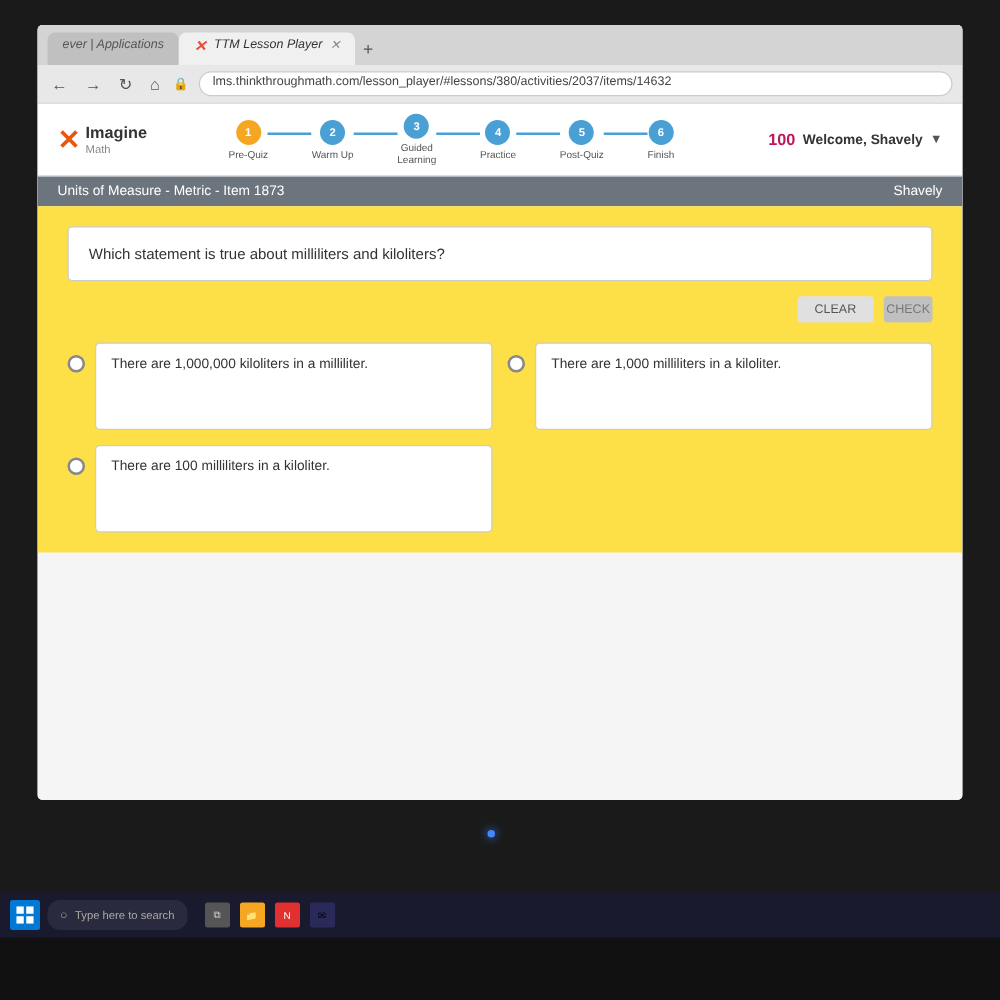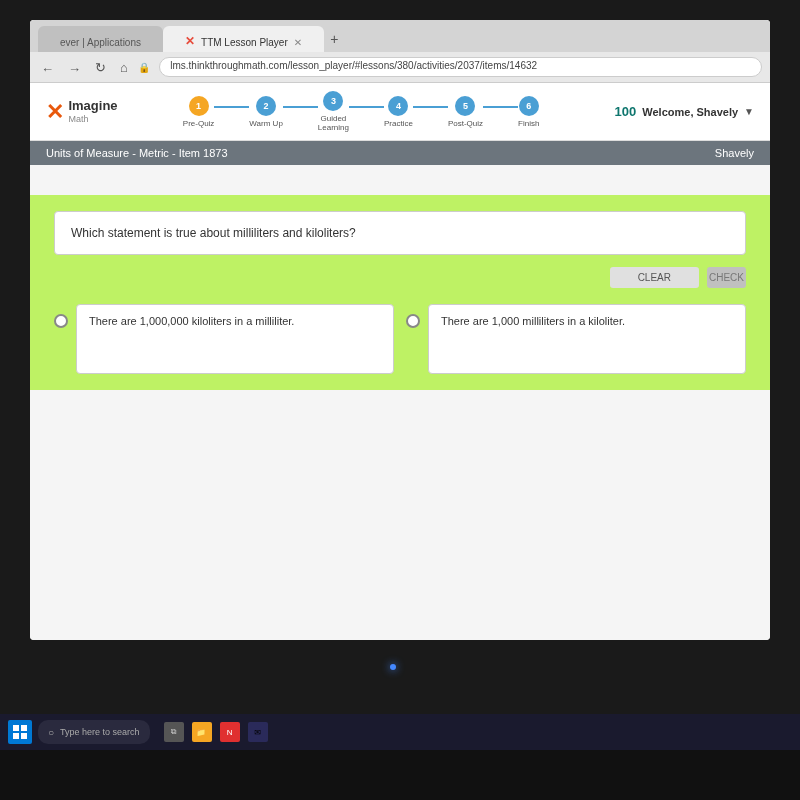--- a/index.html
+++ b/index.html
@@ -32,26 +32,27 @@
     .tab-bar {
       display: flex;
       align-items: center;
       padding: 6px 8px 0;
       background: #d4d4d4;
       height: 32px;
     }
 
     .tab {
       display: flex;
-      align-items: flex-end;
-      padding: 4px 22px;
+      align-items: flex-start;
+      padding: 4px 12px;
       border-radius: 6px 6px 0 0;
       font-size: 11px;
       height: 26px;
       gap: 6px;
+      font-style: italic;
     }
 
     .tab.inactive {
       background: #c0c0c0;
       color: #555;
     }
 
     .tab.active {
       background: #f0f0f0;
       color: #333;
@@ -200,40 +201,39 @@
     .welcome-area {
       font-size: 11px;
       color: #333;
       white-space: nowrap;
       font-weight: bold;
     }
 
     .score-area {
       font-size: 13px;
       font-weight: bold;
-      color: #0f766e;
+      color: #be185d;
       margin-left: 10px;
     }
 
     
     .sub-header {
       background: #6c757d;
       color: white;
       padding: 6px 16px;
       font-size: 11px;
       display: flex;
       align-items: center;
       justify-content: space-between;
     }
 
     
     .main-content {
       padding: 16px 24px;
-      background: #bef264;
-      margin-top: 30px;
+      background: #fde047;
     }
 
     .question-box {
       background: white;
       border: 1px solid #ccc;
       border-radius: 4px;
       padding: 14px 16px;
       margin-bottom: 12px;
       font-size: 12px;
       color: #333;
@@ -243,21 +243,21 @@
       display: flex;
       justify-content: flex-end;
       gap: 8px;
       margin-bottom: 16px;
     }
 
     .btn-clear {
       background: #e0e0e0;
       border: none;
       border-radius: 3px;
-      padding: 5px 28px;
+      padding: 5px 14px;
       font-size: 10px;
       color: #555;
       cursor: pointer;
     }
 
     .btn-check {
       background: #c0c0c0;
       border: none;
       border-radius: 3px;
       padding: 5px 2px;
@@ -502,20 +502,26 @@
           </div>
         </div>
 
         <div class="choice-item">
           <div class="choice-radio"></div>
           <div class="choice-box">
             <span>There are 1,000 milliliters in a kiloliter.</span>
           </div>
         </div>
 
+        <div class="choice-item">
+          <div class="choice-radio"></div>
+          <div class="choice-box">
+            <span>There are 100 milliliters in a kiloliter.</span>
+          </div>
+        </div>
 
       </div>
     </div>
 
   </div>
 </div>
 
 <div class="taskbar">
   <div class="taskbar-start">
     <svg width="14" height="14" viewBox="0 0 14 14" fill="white">

